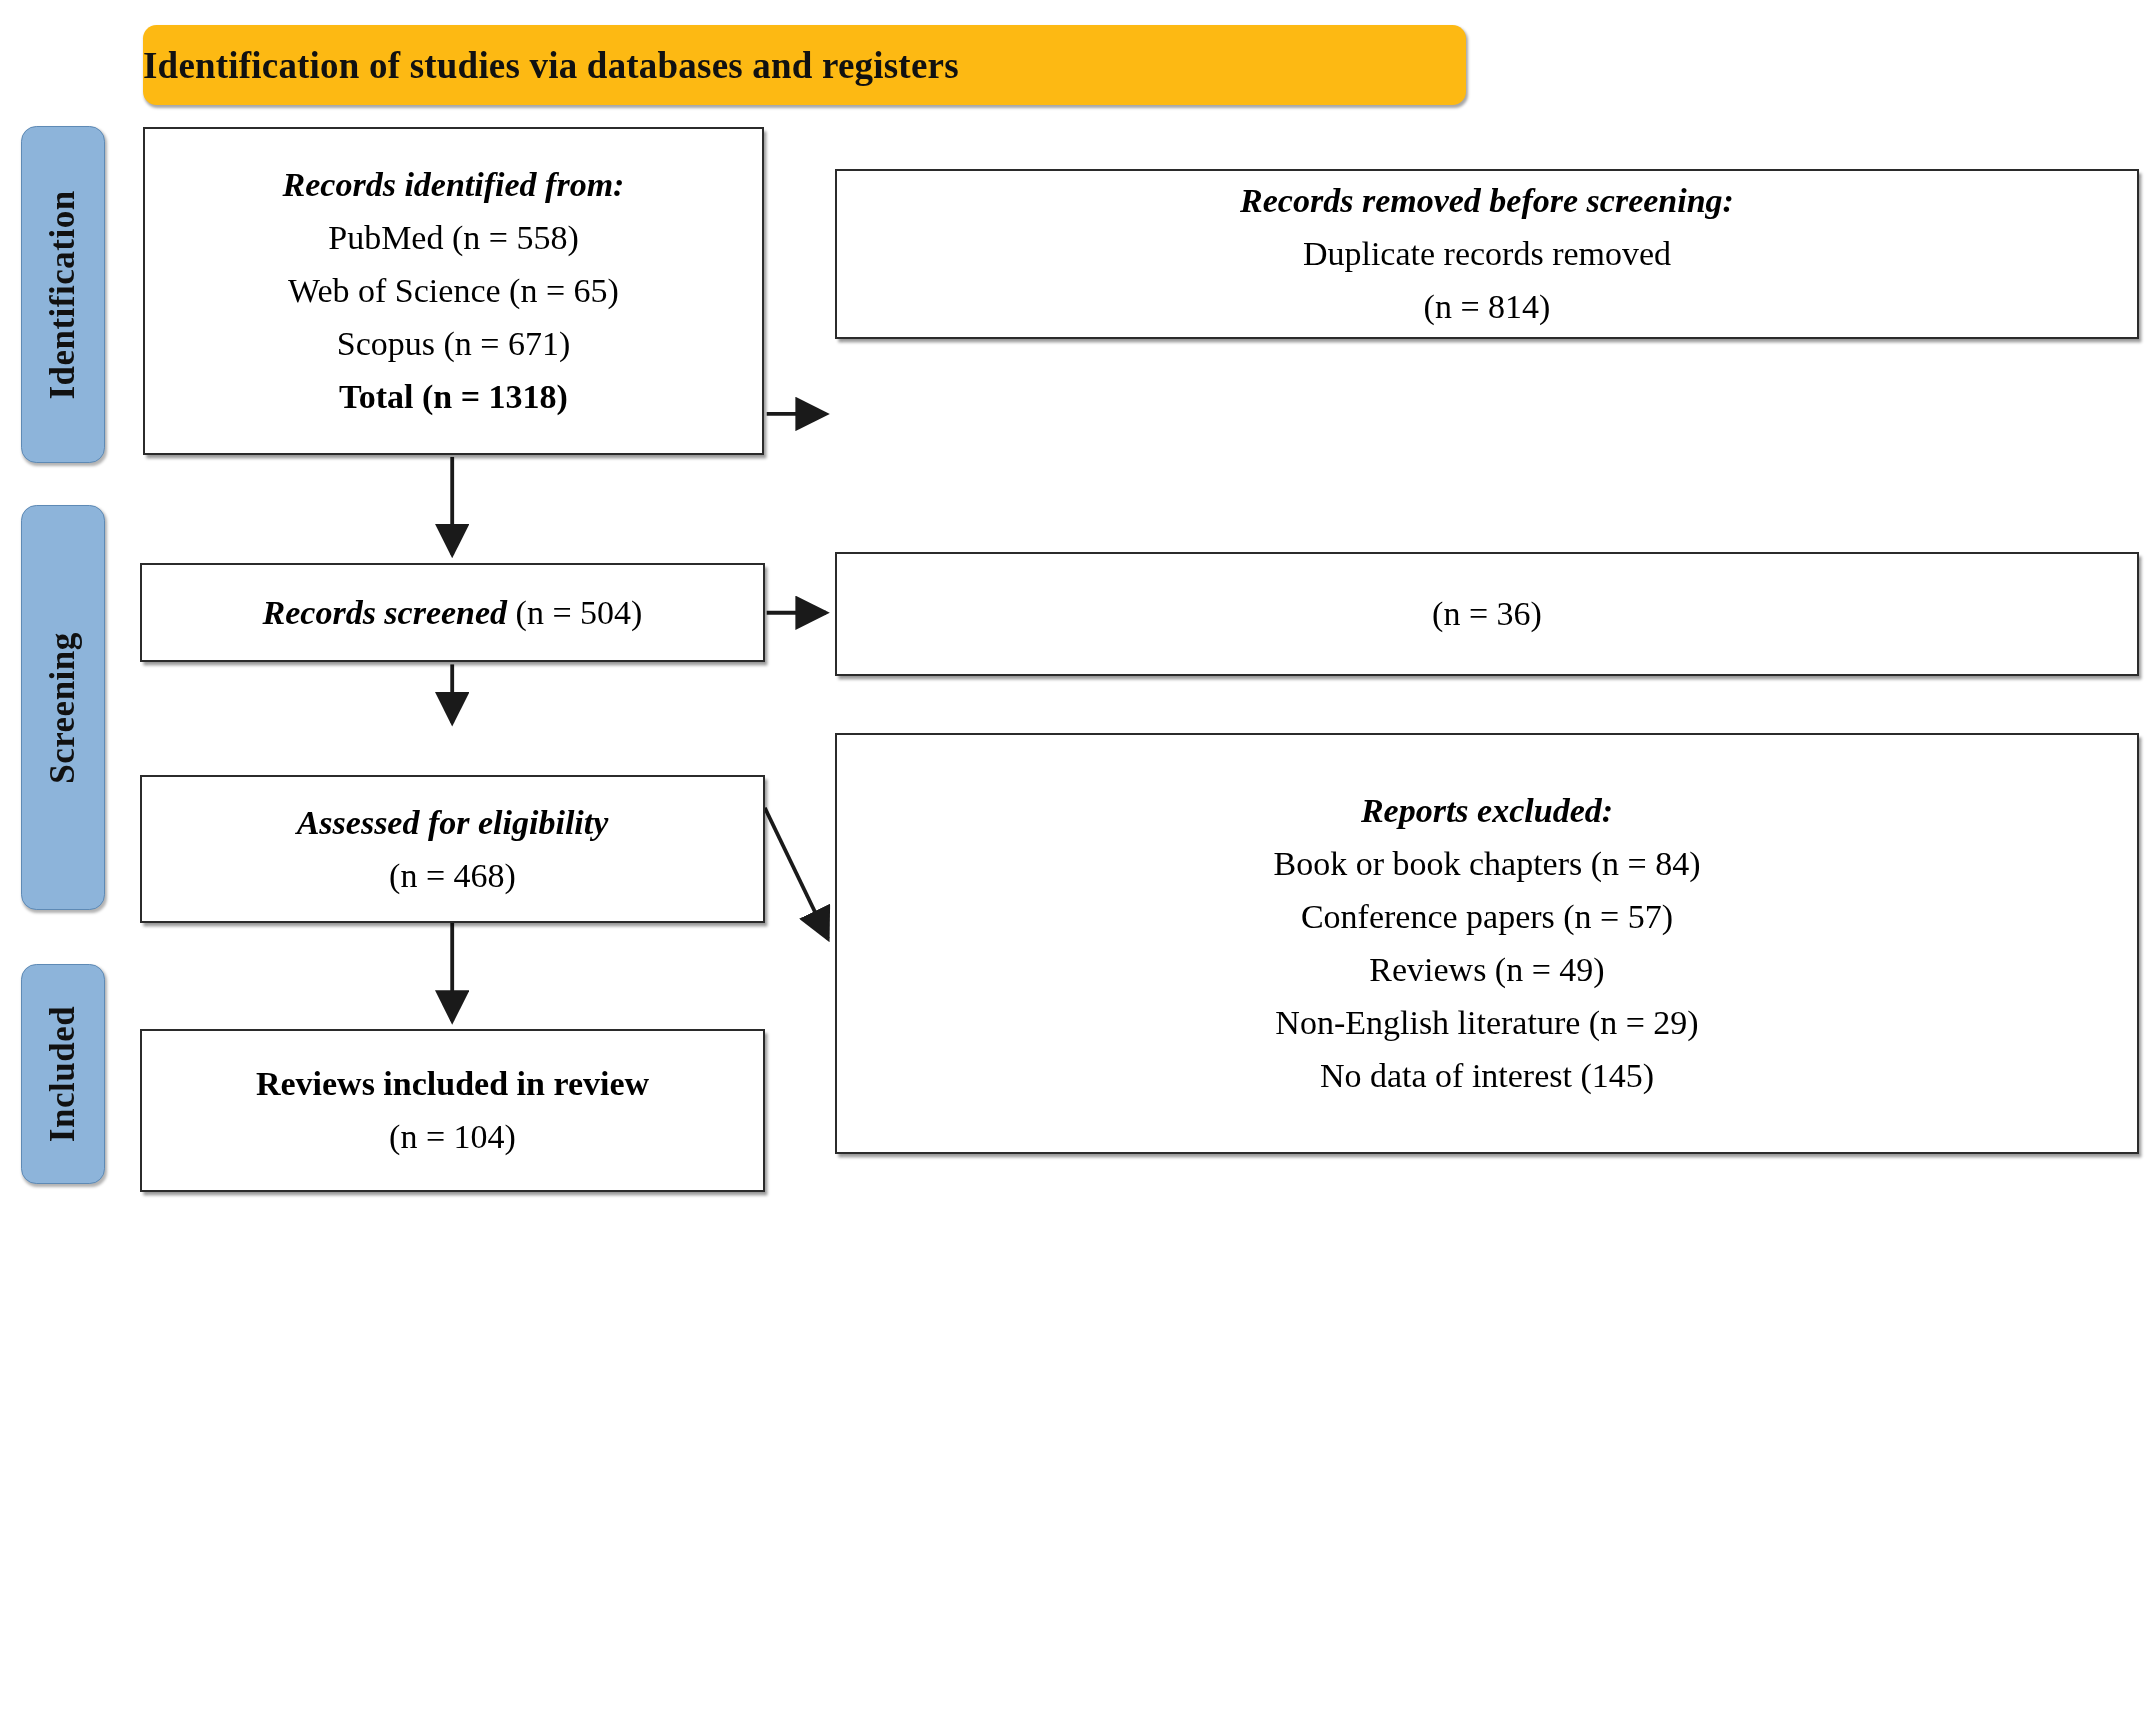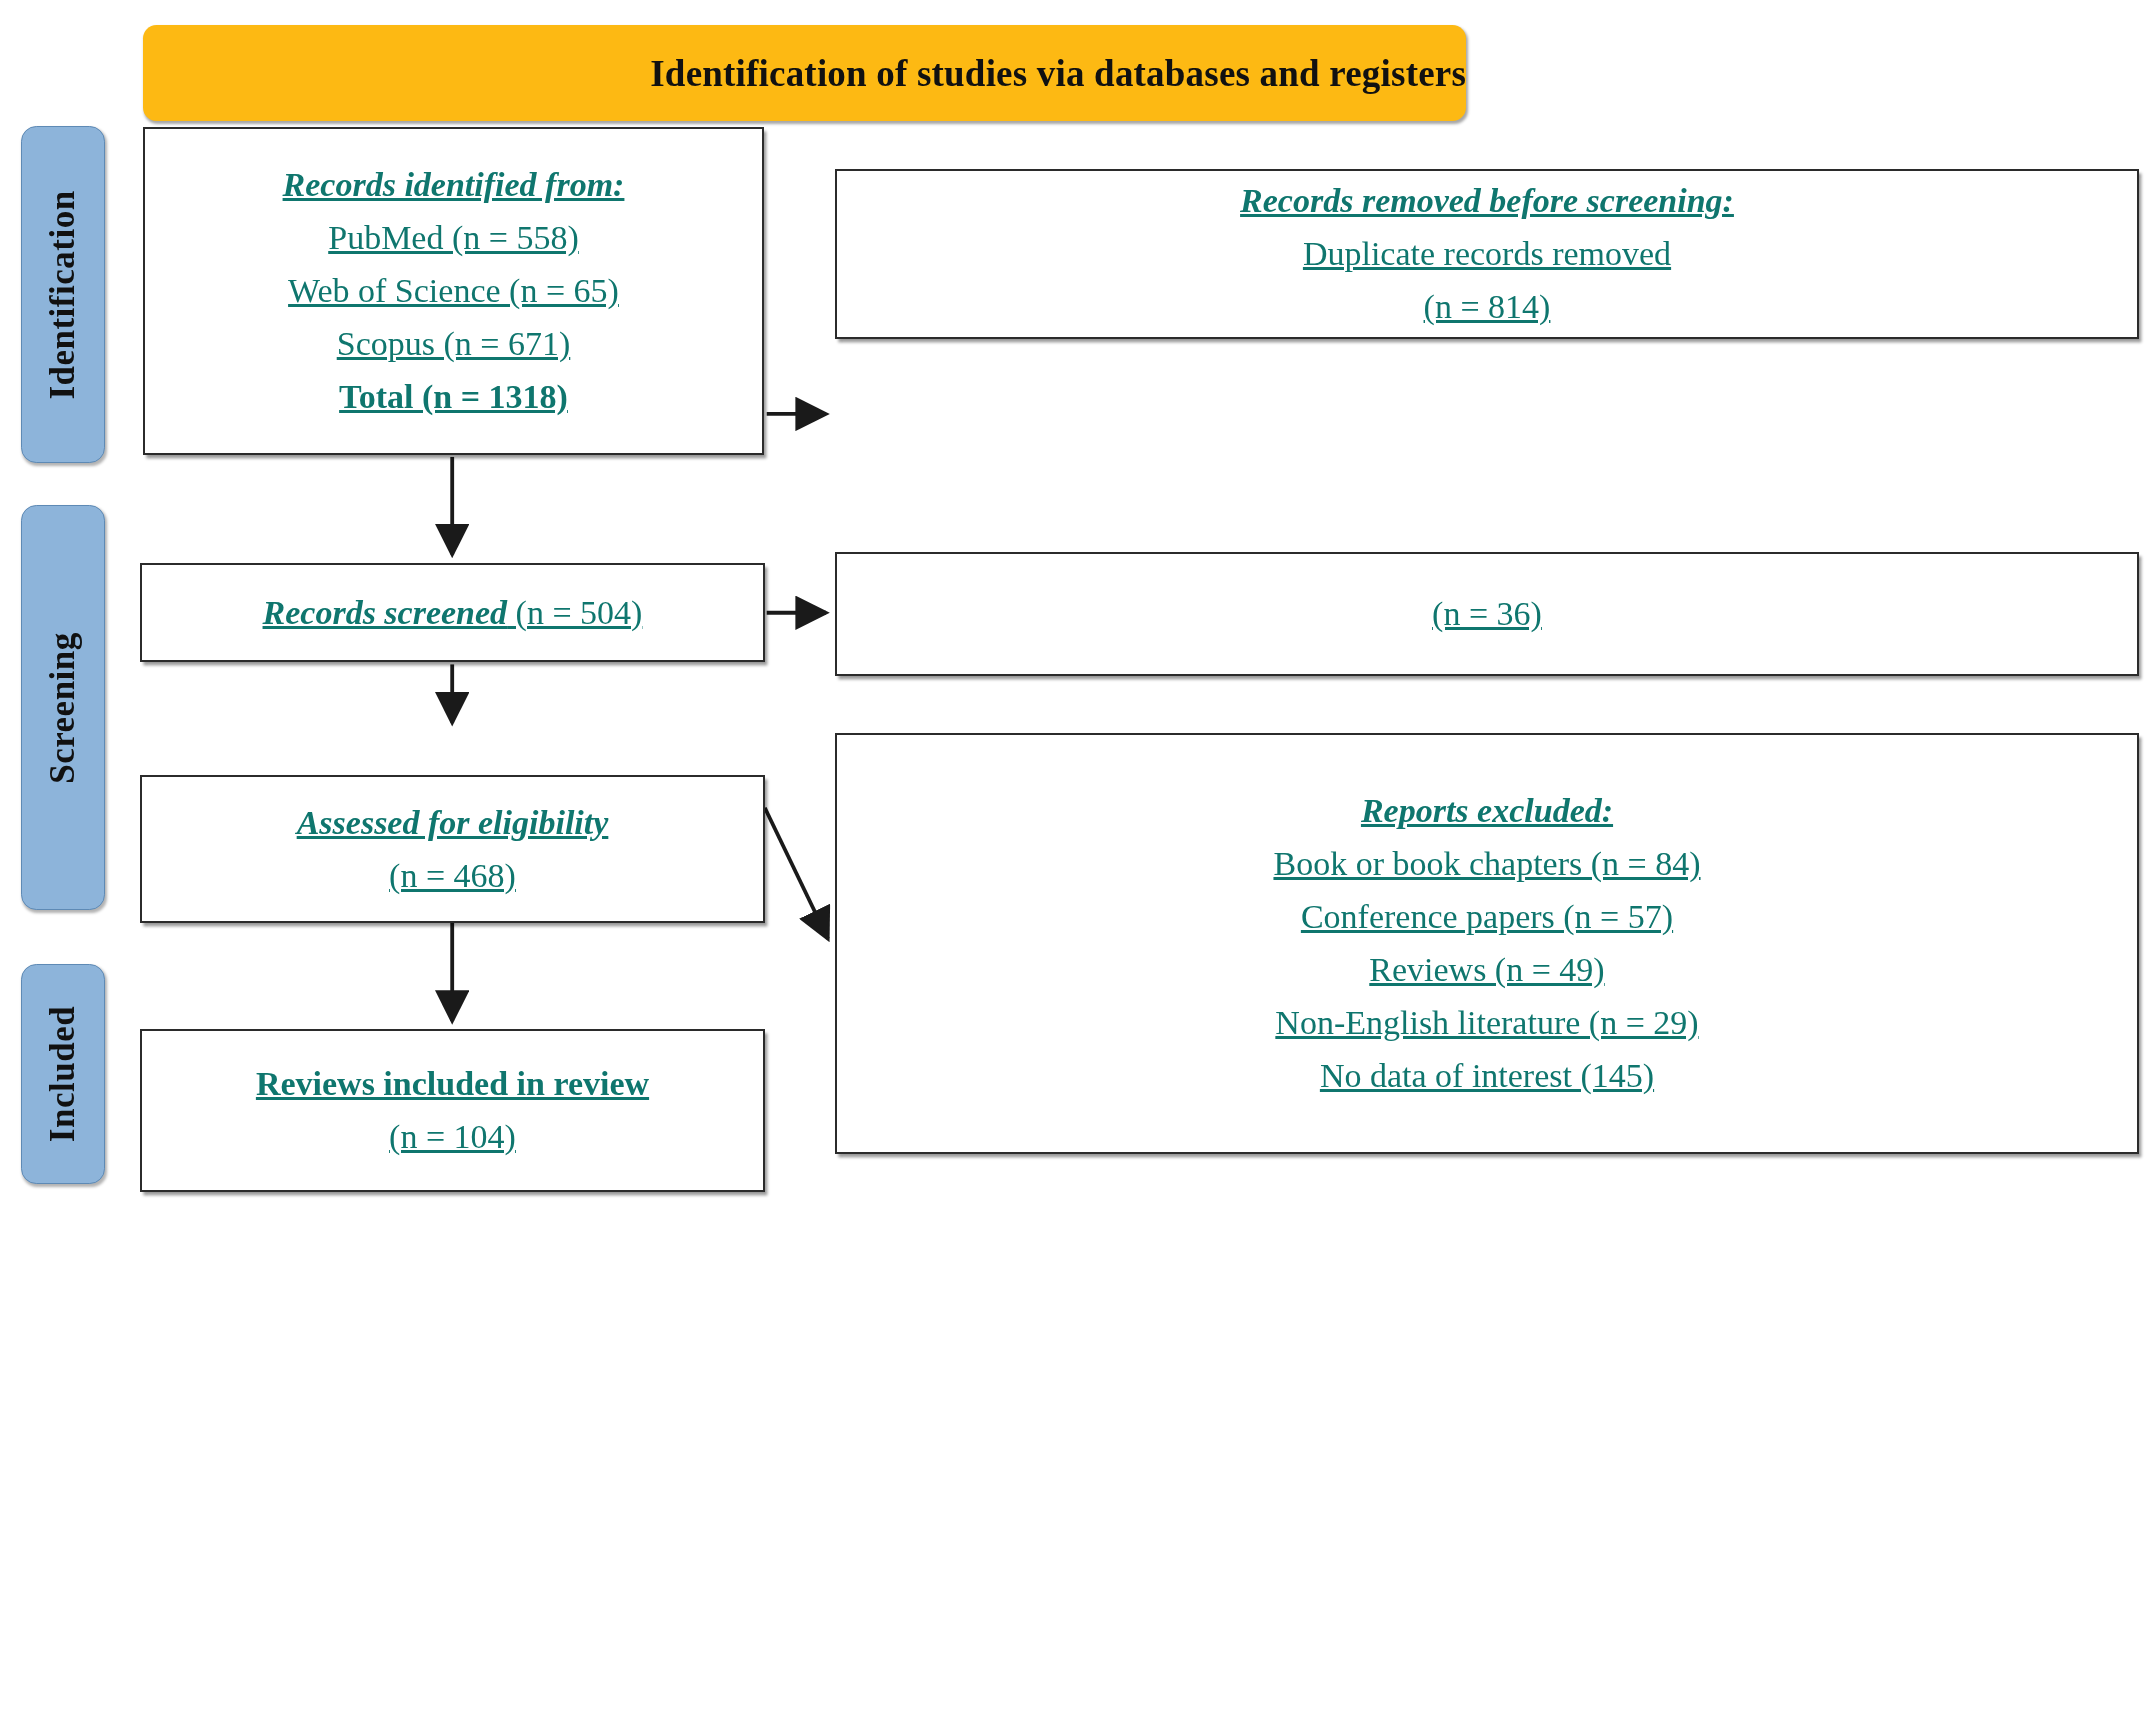--- a/index.html
+++ b/index.html
@@ -19,27 +19,27 @@
     position: absolute;
     inset: 0;
   }
 
   
   .banner {
     position: absolute;
     left: 143px;
     top: 25px;
     width: 1323px;
-    height: 96px;
+    height: 80px;
     background: #fdb913;
     border-radius: 13.4px;
     box-shadow: 1.9px 2.9px 2.9px rgba(0,0,0,0.35);
     display: flex;
     align-items: center;
-    justify-content: flex-end;
+    justify-content: flex-start;
   }
   .banner-text {
     font-size: 37px;
     font-weight: bold;
     color: #111111;
     letter-spacing: 0.2px;
     white-space: nowrap;
   }
 
   
@@ -73,25 +73,24 @@
     box-shadow: 2.9px 3.8px 2.9px rgba(0,0,0,0.40);
     display: flex;
     flex-direction: column;
     align-items: center;
     justify-content: center;
     box-sizing: border-box;
     padding: 7.6px 13.4px;
   }
   .line {
     font-size: 34px;
-    color: #0f766e;
+    color: #000000;
     line-height: 1.05;
     white-space: nowrap;
     margin: 8.6px 0;
-    text-decoration: underline;
   }
   .line.em {
     font-style: italic;
     font-weight: bold;
   }
   .line.strong {
     font-weight: bold;
   }
 
   #box-identified    { left: 143px; top: 127px;  width: 621px; height: 328px; }

